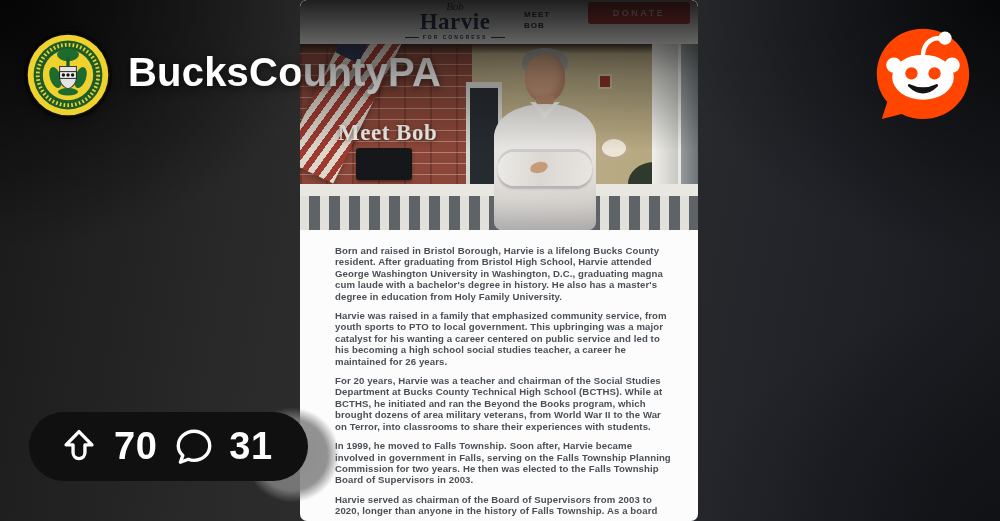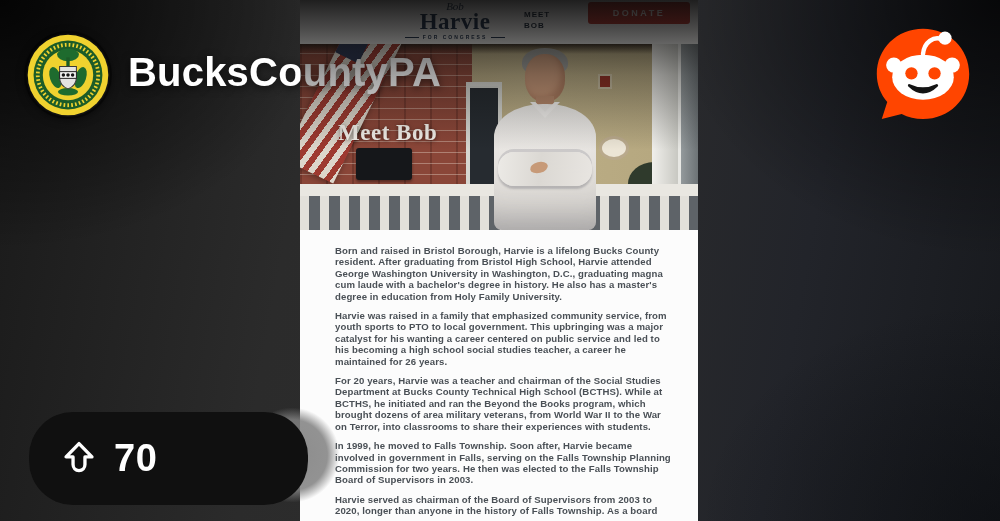--- a/index.html
+++ b/index.html
@@ -16,21 +16,21 @@
 
   
   .sub-icon { position:absolute; left:26px; top:33px; width:84px; height:84px; border-radius:50%;
               box-shadow: 0 0 0 2px rgba(0,0,0,0.4), 0 2px 10px rgba(0,0,0,0.6); }
   .sub-title { position:absolute; left:128px; top:50px; font-size:40px; font-weight:700;
                color:#ffffff; letter-spacing:0.2px; text-shadow:0 2px 8px rgba(0,0,0,0.65); }
 
   .reddit-logo { position:absolute; left:868px; top:20px; width:110px; height:110px; }
 
   
-  .shot { position:absolute; left:300px; top:0; width:398px; height:521px; background:#fcfcfc; overflow:hidden; }
+  .shot { position:absolute; left:300px; top:0; width:398px; height:521px; background:#fcfcfc; overflow:hidden;border-radius:7px; }
 
   .shot-nav { position:relative; height:44px; background:#f3f2f0; }
   .site-logo { position:absolute; left:95px; top:1px; width:120px; text-align:center; color:#22334c; }
   .site-logo-top { font-family:"Liberation Serif", serif; font-style:italic; font-size:11px; line-height:10px; }
   .site-logo-main { font-family:"Liberation Serif", serif; font-weight:bold; font-size:23px; line-height:22px; letter-spacing:0.5px; }
   .site-logo-sub { display:flex; align-items:center; justify-content:center; gap:4px;
                    font-size:5px; letter-spacing:2px; font-weight:bold; margin-top:1px; }
   .site-logo-sub .rule { display:inline-block; width:14px; height:1px; background:#22334c; }
   .nav-menu-item { position:absolute; left:224px; top:9px; width:44px; font-size:8px; font-weight:bold;
                    letter-spacing:1px; line-height:11px; color:#1c2838; text-align:left; }
@@ -98,21 +98,21 @@
   .shot-body p { font-size:9.6px; line-height:11.4px; font-weight:bold; letter-spacing:0.1px;
                  color:#4a5056; margin-bottom:8px; }
 
   .top-overlay { position:absolute; left:0; right:0; top:0; height:155px; pointer-events:none; z-index:5;
                  background:linear-gradient(180deg, rgba(8,8,8,0.9) 0%, rgba(8,8,8,0.72) 28px,
                             rgba(10,10,10,0.38) 75px, rgba(0,0,0,0) 150px); }
 
   
   .halo { position:absolute; left:244px; top:407px; width:96px; height:96px; border-radius:50%;
           background:radial-gradient(circle, rgba(128,128,128,0.9) 0%, rgba(128,128,128,0.85) 52%, rgba(128,128,128,0) 70%); }
-  .stats-pill { position:absolute; left:29px; top:412px; width:279px; height:93px; border-radius:44px;
+  .stats-pill { position:absolute; left:29px; top:412px; width:279px; height:69px; border-radius:44px;
                 background:#101010; display:flex; align-items:center; padding-left:29px; gap:1px;
                 color:#ffffff; }
   .stat-group { display:flex; align-items:center; gap:14px; cursor:pointer; }
   .stat-num { font-size:38px; font-weight:bold; letter-spacing:0.5px; }
   .stat-icon { width:42px; height:42px; }
   .gap-spacer { width:14px; }
 </style>
 </head>
 <body>
 
@@ -211,15 +211,21 @@
 
   <div class="halo"></div>
   <div class="stats-pill">
     <div class="stat-group">
       <svg class="stat-icon" viewBox="0 0 24 24">
         <path d="M12 3.2 L4.6 10.8 H8.6 V15.2 C8.6 17 10 18.6 12 18.6 C14 18.6 15.4 17 15.4 15.2 V10.8 H19.4 Z" fill="none" stroke="#ffffff" stroke-width="1.9" stroke-linejoin="round"></path>
       </svg>
       <span class="stat-num">70</span>
     </div>
     <div class="gap-spacer"></div>
+    <div class="stat-group">
+      <svg class="stat-icon" viewBox="0 0 24 24">
+        <path d="M21 11.3 C21 15.9 17 19.6 12 19.6 C10.9 19.6 9.8 19.4 8.8 19 L4.2 20.7 L5.6 16.9 C4 15.4 3 13.5 3 11.3 C3 6.8 7 3 12 3 C17 3 21 6.8 21 11.3 Z" fill="none" stroke="#ffffff" stroke-width="1.9" stroke-linejoin="round"></path>
+      </svg>
+      <span class="stat-num">31</span>
+    </div>
   </div>
 
 </div>
 
 </body></html>

